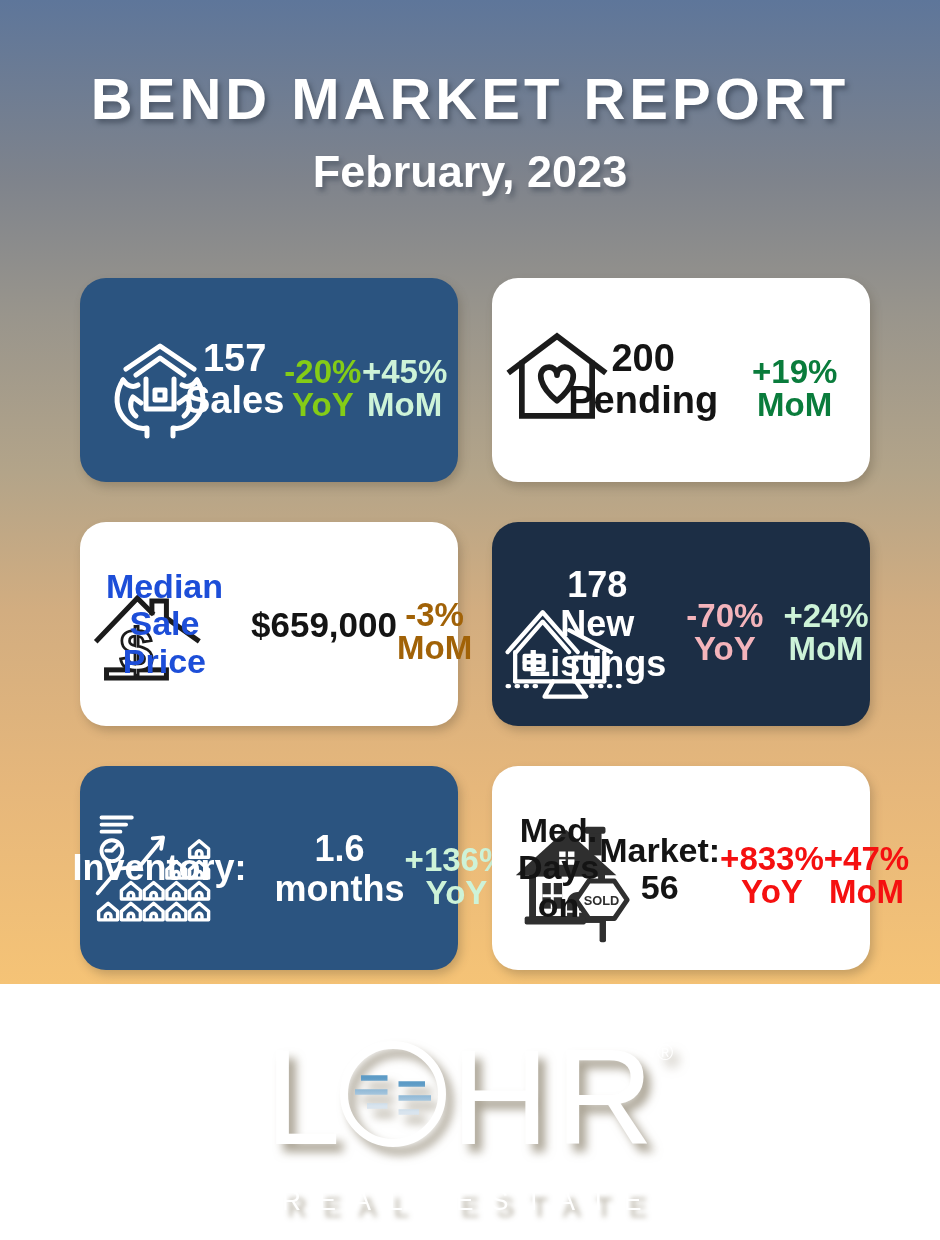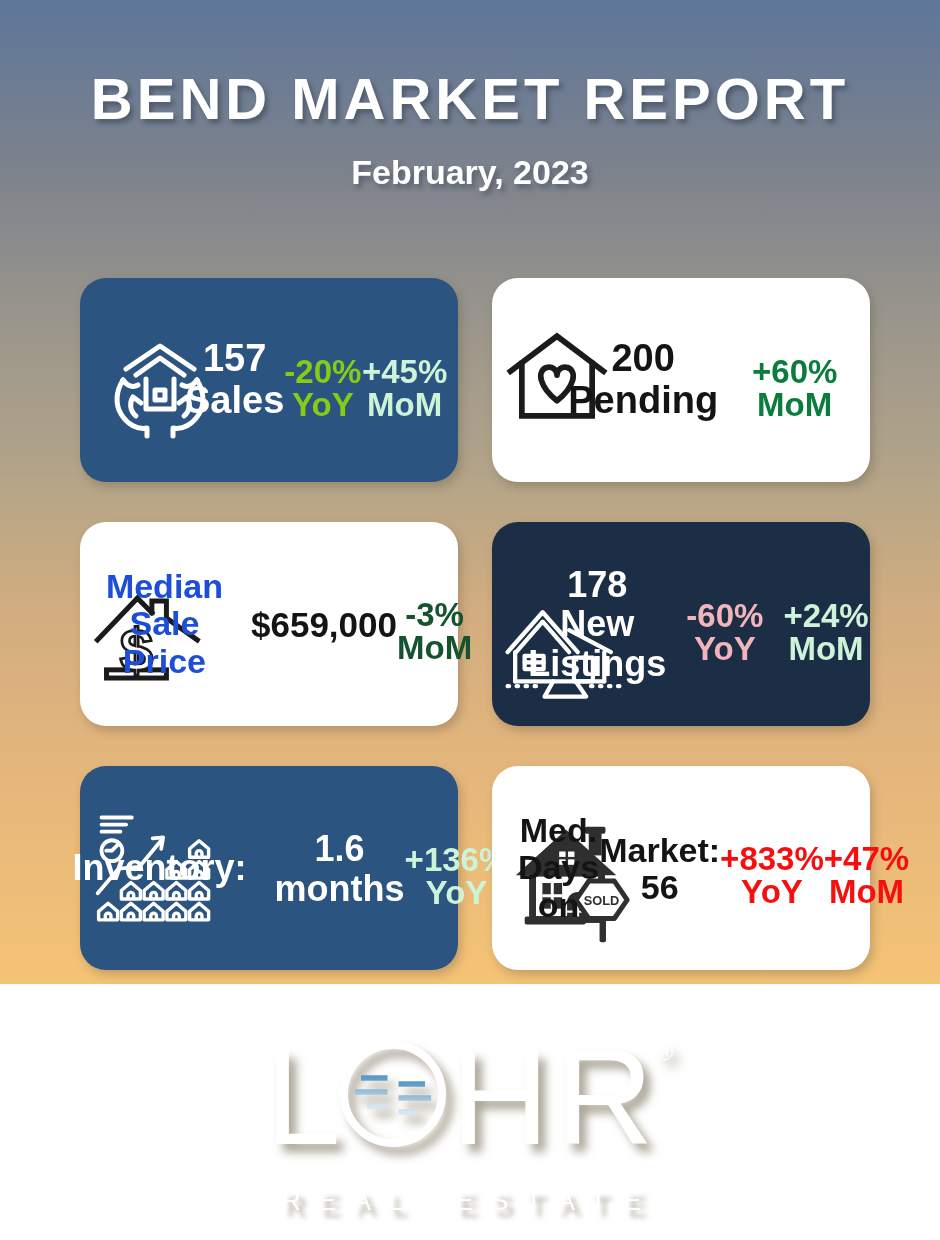--- a/index.html
+++ b/index.html
@@ -3,21 +3,21 @@
 <meta charset="utf-8">
 <style>
   html,body{margin:0;padding:0;}
   body{width:940px;height:1240px;overflow:hidden;font-family:"Liberation Sans",sans-serif;}
   .page{position:relative;width:940px;height:984px;
     background:linear-gradient(180deg,#5e769a 0%,#7e838c 18%,#99958c 32%,#b3a489 48%,#d2ad80 62%,#e6b77b 80%,#f5c376 100%);}
   
   .header{padding-top:64px;text-align:center;color:#ffffff;}
   .header h1{margin:0;font-size:58px;line-height:70px;font-weight:bold;letter-spacing:4px;
     text-shadow:3px 4px 5px rgba(45,55,70,0.5);}
-  .header h2{margin:10px 0 0 0;font-size:34px;line-height:56px;font-weight:bold;
+  .header h2{margin:10px 0 0 0;font-size:45px;line-height:56px;font-weight:bold;
     text-shadow:3px 4px 5px rgba(45,55,70,0.45);}
   
   .grid{margin:78px 0 0 80px;display:grid;grid-template-columns:378px 378px;gap:40px 34px;}
   .card{position:relative;width:378px;height:204px;border-radius:26px;
     box-shadow:3px 5px 10px rgba(80,70,50,0.28);}
   .card .icon{position:absolute;}
   .card .text{position:absolute;top:0;bottom:0;right:10px;display:flex;
     justify-content:center;align-items:center;text-align:center;}
   .title{font-weight:bold;font-size:37px;line-height:1.1;}
   .sub{font-weight:bold;font-size:35px;line-height:1.1;margin-top:2px;}
@@ -85,40 +85,40 @@
           <g fill="none" stroke="#1b1b1b" stroke-width="6" stroke-linecap="square">
             <path d="M11,54 L60,17 L109,54"></path>
             <path d="M23,46 V101 H97 V46"></path>
             <path d="M60,85 C42,71 38,54 49,50 C55,48 60,53 60,58 C60,53 65,48 71,50 C82,54 78,71 60,85 Z" stroke-linejoin="round"></path>
           </g>
         </svg>
       </div>
       <div class="text">
         <div class="title" style="color: rgb(20, 20, 20);">200 Pending</div>
 
-        <div class="stat" style="color: rgb(10, 124, 60);">+60% MoM</div>
+        <div class="stat" style="color: rgb(10, 124, 60);">+19% MoM</div>
       </div>
     </section>
 
     <section class="card c3" style="background: rgb(255, 255, 255);">
       <div class="icon">
         <svg viewBox="0 0 130 120">
           <g fill="none" stroke="#1b1b1b" stroke-width="5.5" stroke-linecap="square" stroke-linejoin="miter">
             <path d="M6,66 L50,20 L66,36"></path>
             <path d="M66,36 V23 H82 V42"></path>
             <path d="M82,42 L116,66"></path>
             <rect x="16" y="99" width="66" height="9"></rect>
           </g>
           <text x="49" y="100" font-size="66" font-weight="bold" text-anchor="middle" fill="#ffffff" stroke="#1b1b1b" stroke-width="3" font-family="Liberation Sans, sans-serif">$</text>
         </svg>
       </div>
       <div class="text">
         <div class="title" style="color: #1d4ed8;">Median Sale Price</div>
         <div class="sub" style="color: rgb(20, 20, 20); margin-left: 28px;">$659,000</div>
-        <div class="stat" style="color: #14532d;">-3% MoM</div>
+        <div class="stat" style="color: #a16207;">-3% MoM</div>
       </div>
     </section>
 
     <section class="card c4" style="background: rgb(28, 46, 69);">
       <div class="icon">
         <svg viewBox="0 0 135 110">
           <g fill="none" stroke="#ffffff" stroke-width="4.5" stroke-linecap="round" stroke-linejoin="round">
             <path d="M8,57 L45,15 L82,57"></path>
             <path d="M17,57 L45,25 L73,57"></path>
             <path d="M73,34 L117,57"></path>
@@ -129,21 +129,21 @@
             <path d="M36,61 V75 M26,68 H46"></path>
             <rect x="78" y="63" width="20" height="25"></rect>
             <path d="M56,88 L47,104 H91 L80,88"></path>
             <path d="M8,93 H42 M96,93 H128" stroke-dasharray="1.5 8"></path>
           </g>
         </svg>
       </div>
       <div class="text">
         <div class="title" style="color: rgb(255, 255, 255);">178 New Listings</div>
 
-        <div class="stat" style="color: rgb(244, 180, 187);">-60% YoY</div>
+        <div class="stat" style="color: rgb(244, 180, 187);">-70% YoY</div>
         <div class="stat" style="color: rgb(205, 243, 216);">+24% MoM</div>
       </div>
     </section>
 
     <section class="card c5" style="background: rgb(43, 84, 128);">
       <div class="icon">
         <svg viewBox="0 0 135 125">
           <g fill="none" stroke="#ffffff" stroke-width="4" stroke-linecap="round" stroke-linejoin="round">
             <path d="M10,10 H42 M10,17.5 H36 M10,25 H30"></path>
             <circle cx="21" cy="45" r="11"></circle>

